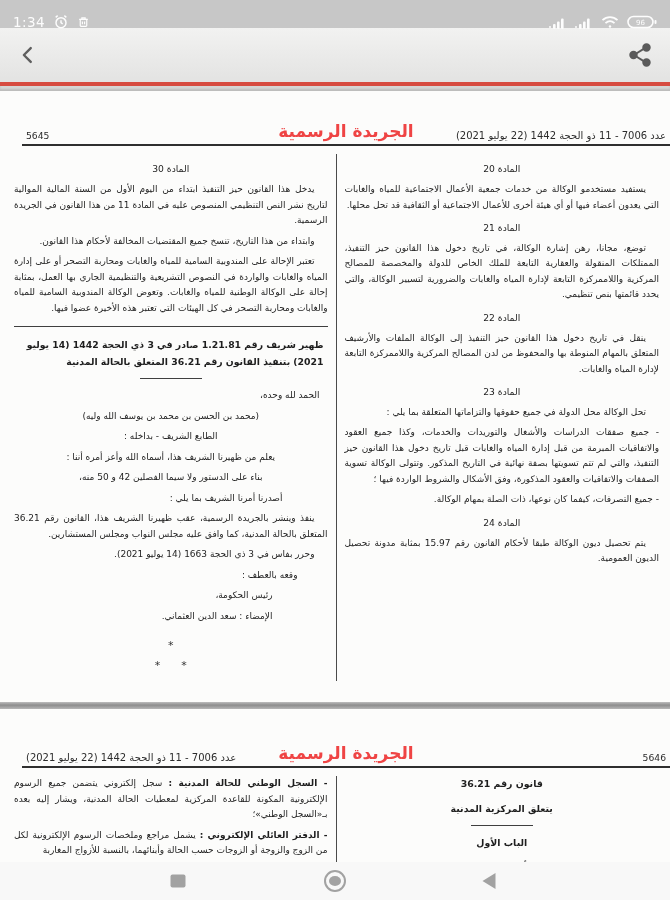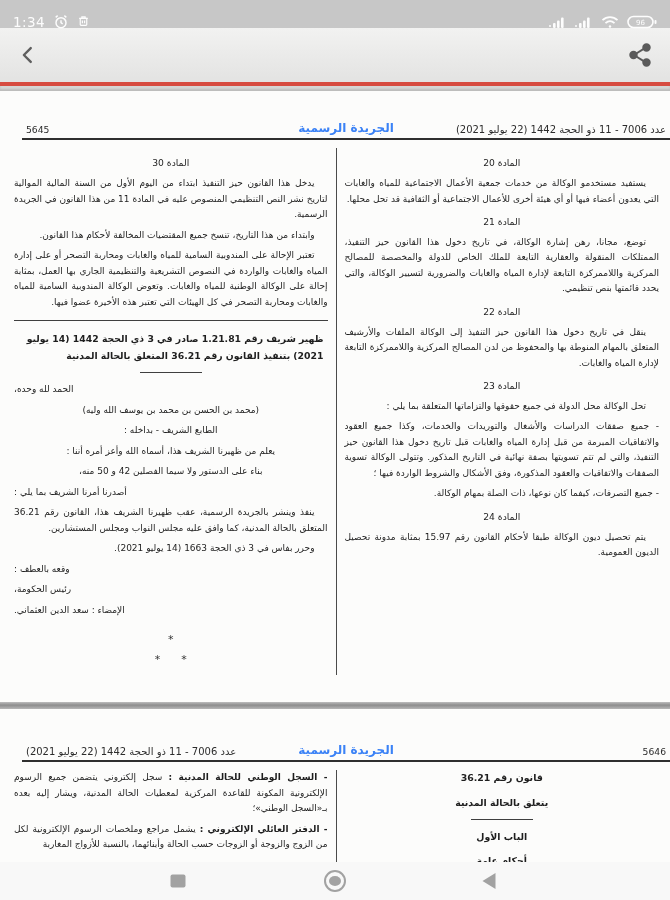--- a/index.html
+++ b/index.html
@@ -4,53 +4,53 @@
 <style>
   html,body{margin:0;padding:0;background:#2b2b2b;}
   *{box-sizing:border-box;}
   #screen{
     position:relative;width:670px;height:900px;overflow:hidden;
     background:#c9c9c9;font-family:"DejaVu Sans",sans-serif;
   }
   
   .status-bar{height:28px;background:#c7c7c7;display:flex;align-items:center;
     justify-content:space-between;padding:0 13px;}
-  .sb-group{display:flex;align-items:flex-start;gap:8px;margin-top:16px;}
+  .sb-group{display:flex;align-items:center;gap:8px;margin-top:16px;}
   .sb-time{font-size:13.5px;color:#fdfdfd;letter-spacing:.4px;}
   .sb-ico{display:block;}
   
   .app-bar{height:54px;background:linear-gradient(#f2f2f1,#e3e3e2);
     display:flex;align-items:center;justify-content:space-between;padding:0 17px;}
   .red-line{height:4px;background:#d74b40;}
   .gray-gap{height:5px;background:#d6d6d5;box-shadow:inset 0 -2px 2px rgba(0,0,0,.12);}
   
   .page{background:#fcfcfb;overflow:hidden;position:relative;color:#1e1e1e;font-size:9px;}
   .page1{height:611px;padding-top:30px;}
   .page2{height:200px;padding-top:34px;}
   .page-sep{height:7px;background:linear-gradient(#bdbdbd,#8d8d8d 45%,#b7b7b7);}
   .doc-header{display:flex;align-items:flex-end;padding:0 4px 0 26px;}
   .dh-side{flex:1 1 0;font-size:10px;color:#2c2c2c;white-space:nowrap;overflow:visible;}
   .dh-end{text-align:end;}
-  .dh-title{flex:0 0 auto;font-weight:bold;font-size:12px;color:#3b82f6;padding:0 10px;}
+  .dh-title{flex:0 0 auto;font-weight:bold;font-size:17px;color:#ef4444;padding:0 10px;}
   .dh-num{font-size:9.2px;}
   .doc-rule{height:2.4px;border-top:1.6px solid #2f2f2f;border-bottom:1px solid #2f2f2f;
     margin:3px 0 0 22px;}
   .cols{display:flex;padding:8px 3px 0 6px;}
   .col{width:50%;padding:0 8px;}
   .col + .col{border-right:1px solid #4a4a4a;}
   
   .blk{margin:0 0 5px;line-height:1.72;}
   .blk-p,.blk-pb{text-align:justify;}
   .blk-p{text-indent:13px;}
   .blk-h{text-align:center;margin:7px 0 5px;font-size:9.2px;}
   .blk-t{font-weight:bold;text-align:right;font-size:9.3px;line-height:1.85;margin:9px 4px 7px;}
   .blk-tc{font-weight:bold;text-align:center;font-size:9.4px;margin:0 0 8px;}
   .blk-hr{border-top:1px solid #3f3f3f;height:0;margin:10px 0 9px;line-height:0;}
   .blk-hrs{border-top:1px solid #3f3f3f;height:0;width:62px;margin:8px auto 9px;line-height:0;}
-  .blk-lr{text-align:left;}
+  .blk-lr{text-align:right;}
   .blk-lc{text-align:center;}
   .blk-stars{text-align:center;white-space:pre-line;font-size:11px;color:#333;
     line-height:1.8;margin-top:12px;}
   .pr1{padding-right:8px;}
   .pr2{padding-right:45px;}
   .pr3{padding-right:30px;}
   .pr4{padding-right:55px;}
   
   .nav-bar{position:absolute;left:0;right:0;bottom:0;height:38px;background:#f8f8f8;}
   .nav-item{position:absolute;top:50%;transform:translate(-50%,-50%);}
@@ -174,21 +174,21 @@
     <div class="page page2">
       <div class="doc-header" dir="rtl">
         <span class="dh-side dh-num">5646</span>
         <span class="dh-title">الجريدة الرسمية</span>
         <span class="dh-side dh-end">عدد 7006 - 11 ذو الحجة 1442 (22 يوليو 2021)</span>
       </div>
       <div class="doc-rule"></div>
       <div class="cols" dir="rtl">
         <div class="col">
             <div class="blk blk-tc">قانون رقم 36.21</div>
-            <div class="blk blk-tc">يتعلق بالحالة المدنية</div>
+            <div class="blk blk-tc">يتعلق المركزية المدنية</div>
             <div class="blk blk-hrs"></div>
             <div class="blk blk-tc">الباب الأول</div>
             <div class="blk blk-tc">أحكام عامة</div>
           </div>
         <div class="col">
             <div class="blk blk-pb"><b>- السجل الوطني للحالة المدنية :</b> سجل إلكتروني يتضمن جميع الرسوم الإلكترونية المكونة للقاعدة المركزية لمعطيات الحالة المدنية، ويشار إليه بعده بـ«السجل الوطني»؛</div>
             <div class="blk blk-pb"><b>- الدفتر العائلي الإلكتروني :</b> يشمل مراجع وملخصات الرسوم الإلكترونية لكل من الزوج والزوجة أو الزوجات حسب الحالة وأبنائهما، بالنسبة للأزواج المغاربة</div>
           </div>
       </div>
     </div>

